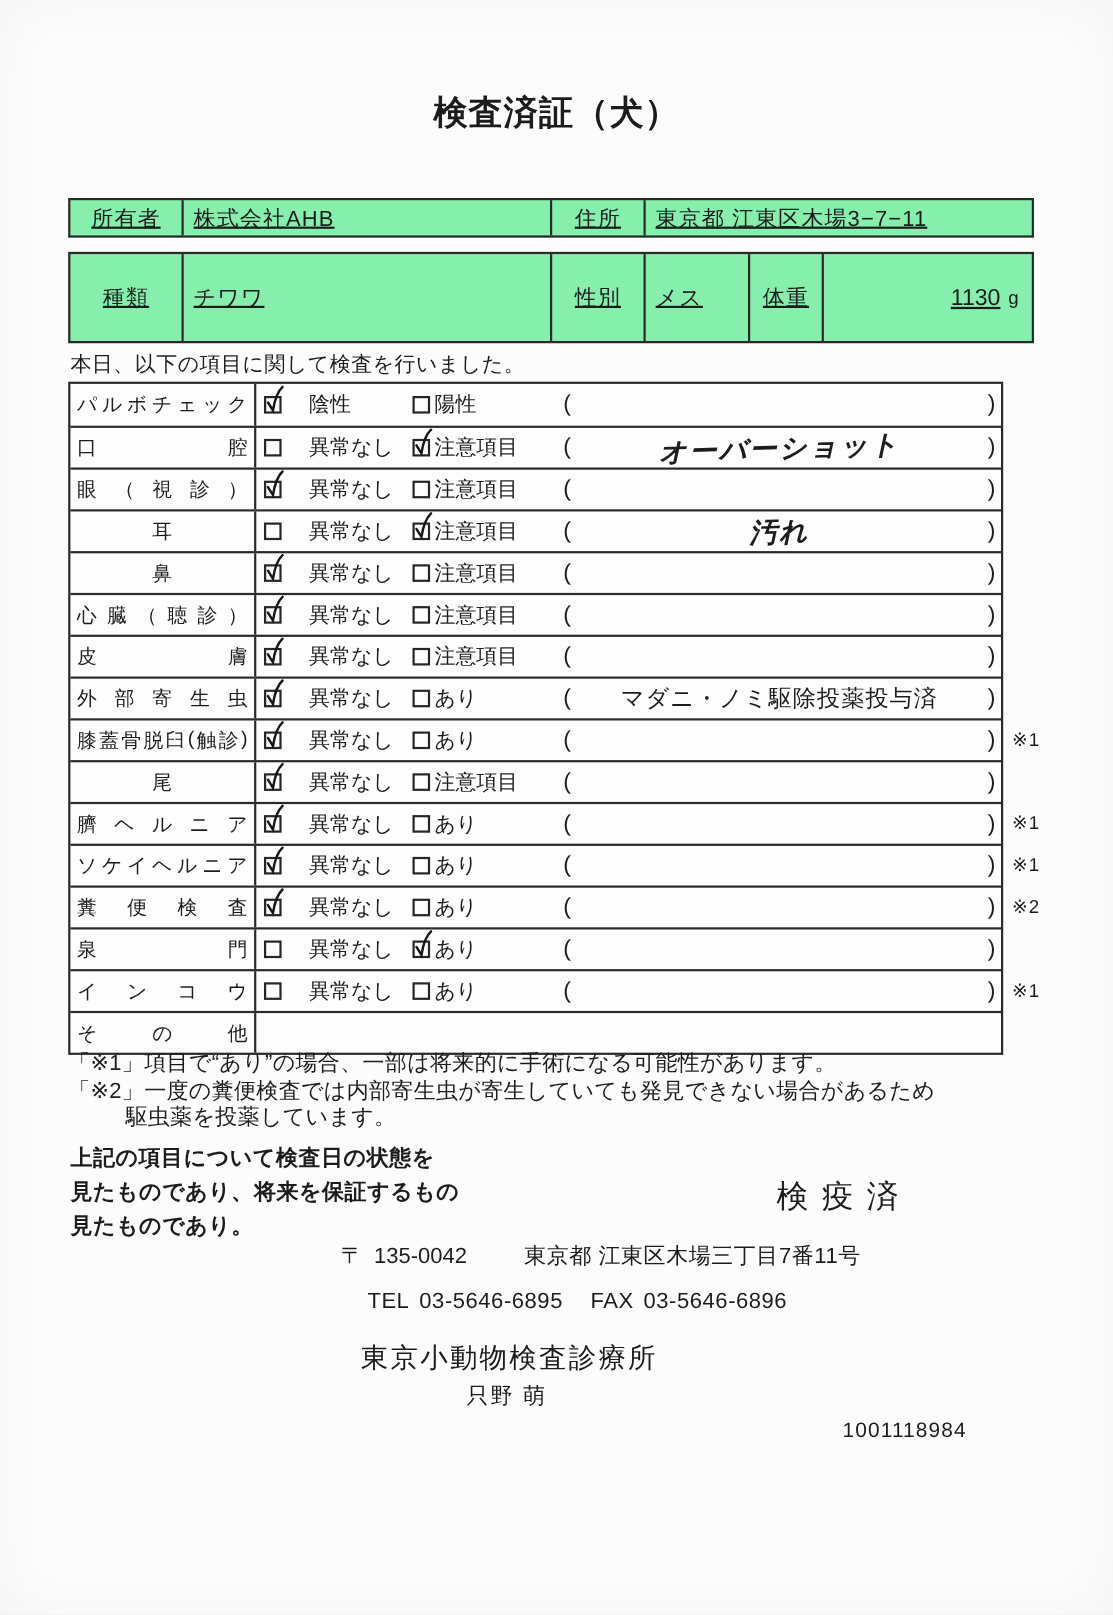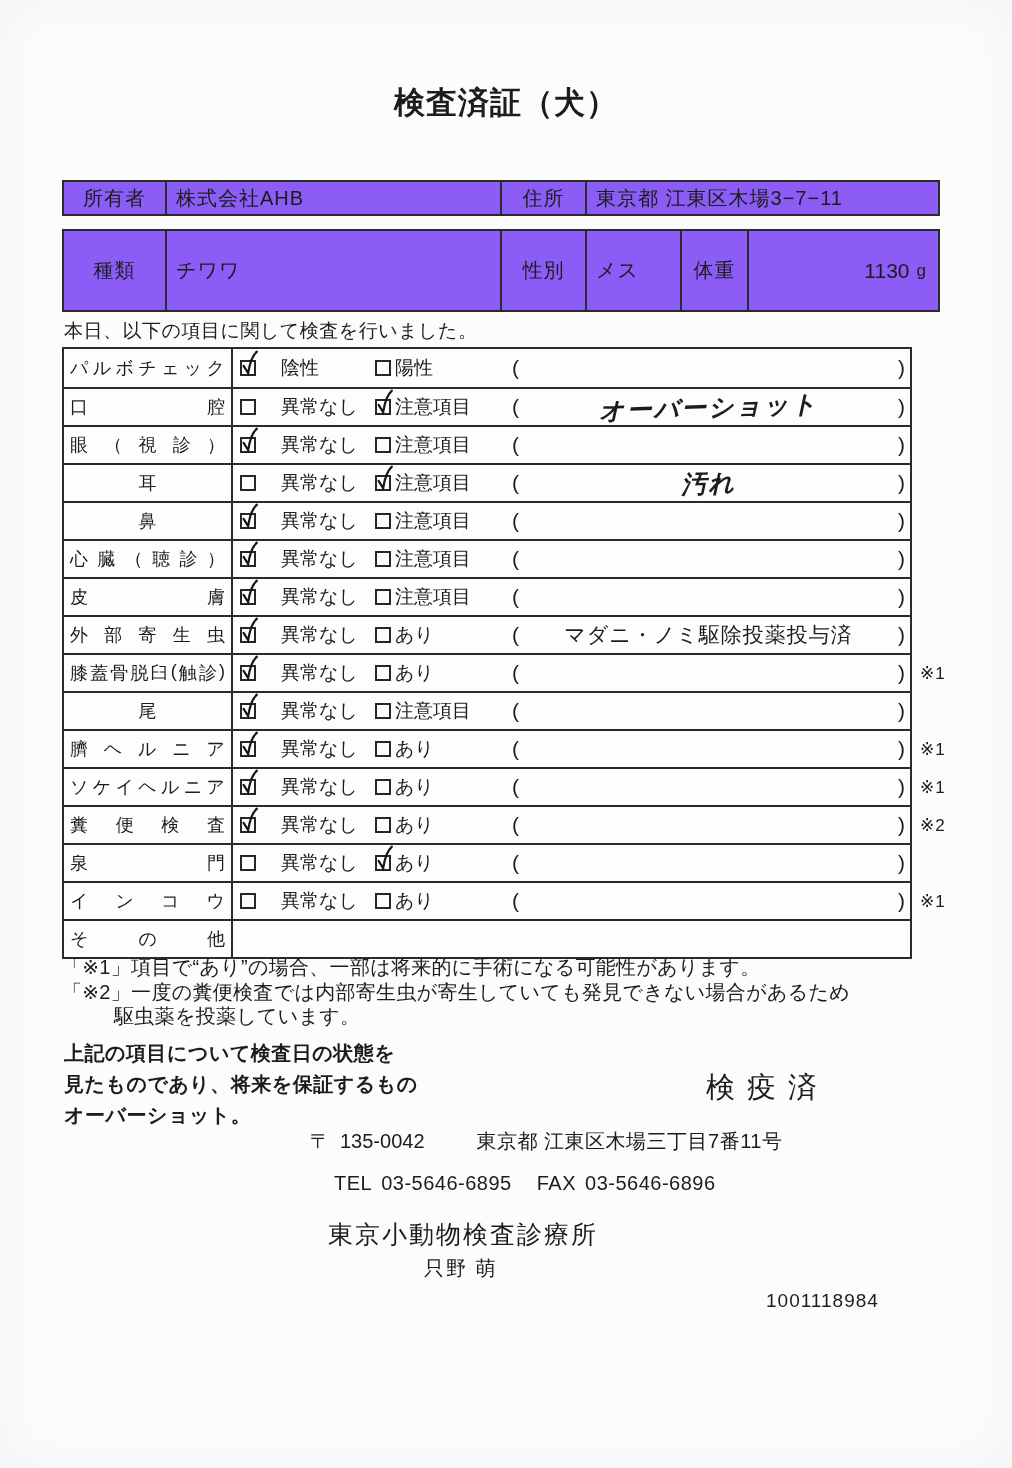--- a/index.html
+++ b/index.html
@@ -8,21 +8,21 @@
         box-shadow:inset 0 0 60px rgba(0,0,0,0.04);}
   .abs{position:absolute;}
 
   
   .doc-title{left:0;top:82px;width:1012px;text-align:center;font-size:31px;letter-spacing:1px;font-weight:600;}
   .date-line{left:62px;top:142px;width:878px;display:flex;font-size:20px;}
   .date-label{margin-left:505px;letter-spacing:2px;}
   .date-value{margin-left:auto;letter-spacing:1px;}
 
   
-  .tbl{box-sizing:border-box;border:2px solid #2a2a2a;display:flex;flex-direction:column;background:#8b5cf6;}
+  .tbl{box-sizing:border-box;border:2px solid #2a2a2a;display:flex;flex-direction:column;background:#86efac;text-decoration:underline;}
   .trow{display:flex;flex:1;}
   .trow + .trow{border-top:2px solid #2a2a2a;}
   .cell{box-sizing:border-box;display:flex;align-items:center;font-size:20px;}
   .cell.lab{justify-content:center;letter-spacing:1px;}
   .cell.val{padding-left:9px;letter-spacing:1px;}
   .cell.bR{border-right:2px solid #2a2a2a;}
   .owner-tbl{left:62px;top:180px;width:878px;height:36px;}
   .animal-tbl{left:62px;top:229px;width:878px;height:83px;}
   .w103{width:103px;}.w335{width:335px;}.w85{width:85px;}.w95{width:95px;}.w67{width:67px;}
   .flexfill{flex:1;}
@@ -632,21 +632,21 @@
 
   <div class="abs footnotes">
     <div>「※1」項目で“あり”の場合、一部は将来的に手術になる可能性があります。</div>
     <div>「※2」一度の糞便検査では内部寄生虫が寄生していても発見できない場合があるため</div>
     <div class="fn-indent">駆虫薬を投薬しています。</div>
   </div>
 
   <div class="abs disclaimer">
     <div>上記の項目について検査日の状態を</div>
     <div>見たものであり、将来を保証するもの</div>
-    <div>オーバーショット。</div>
+    <div>見たものであり。</div>
   </div>
 
   <div class="abs stamp">検疫済</div>
 
   <div class="abs addr-line">
     <span class="addr-postmark">〒</span>
     <span>135-0042</span>
     <span class="addr-text">東京都 江東区木場三丁目7番11号</span>
   </div>
 

